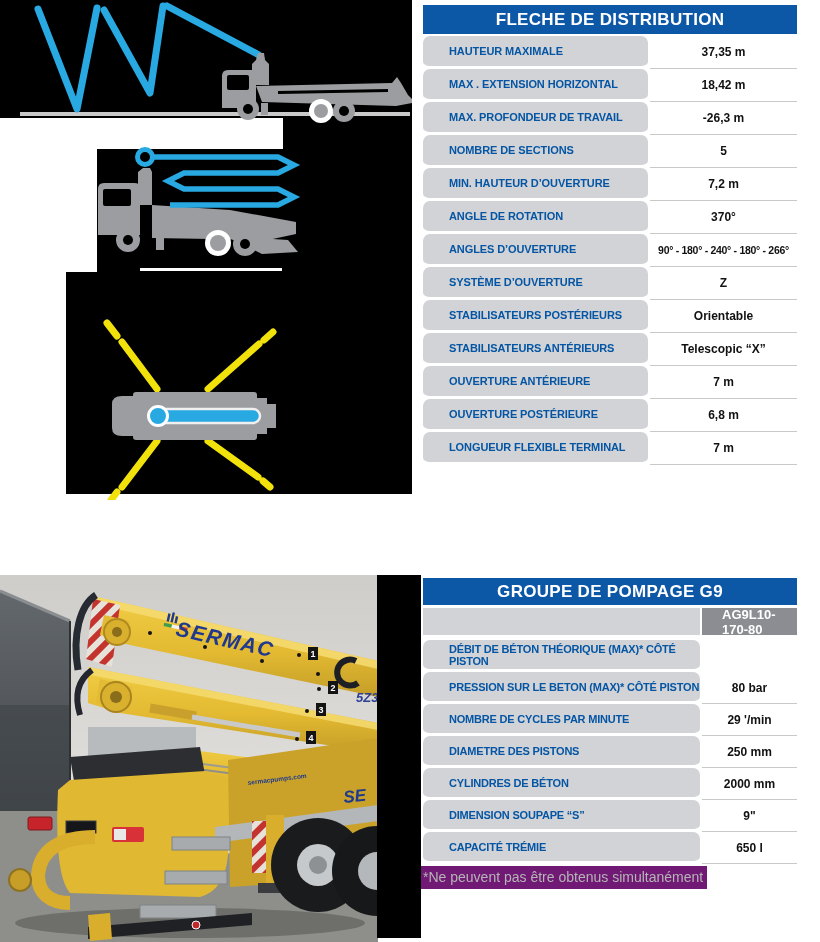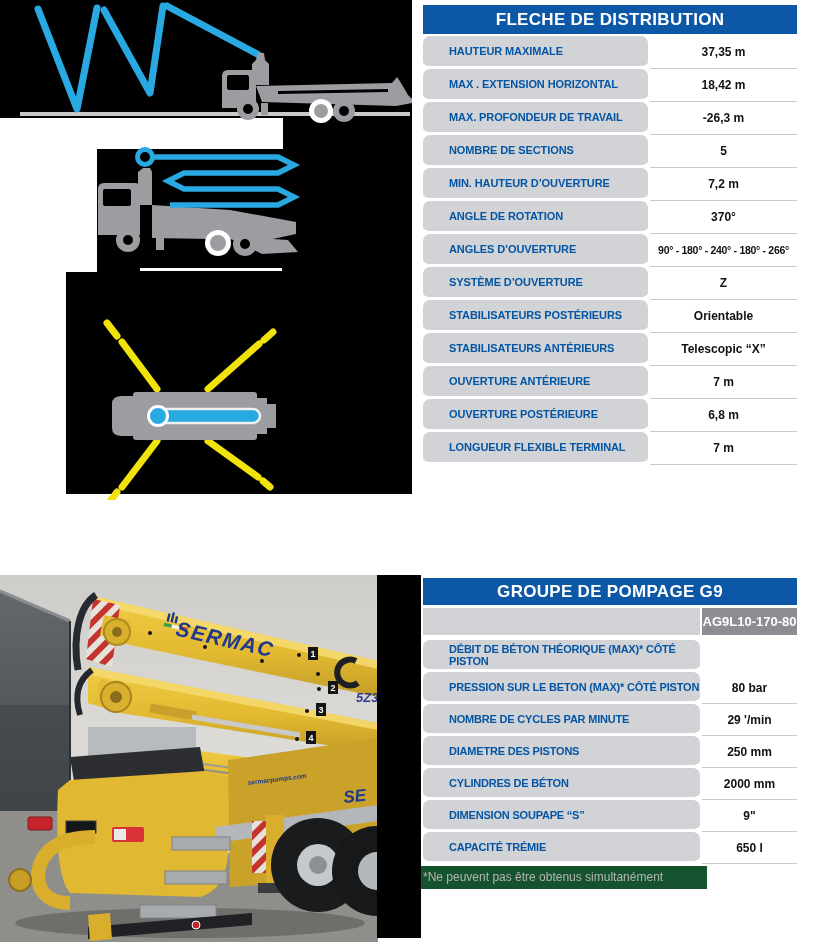--- a/index.html
+++ b/index.html
@@ -19,24 +19,24 @@
              display:flex;align-items:center;justify-content:center;
              font-weight:bold;font-size:12px;color:#111;white-space:nowrap;}
   .trow .val.tight{font-size:10.5px;letter-spacing:-.3px;}
 
   .t2 .trow{height:32px;}
   .t2 .trow .lbl{width:277px;font-size:11px;letter-spacing:-.2px;}
   .model-row{display:flex;height:30px;margin-bottom:2px;}
   .model-row .lbl{width:277px;background:#d2d3d6;border-bottom:3px solid #fff;}
   .model-row .val{flex:1;margin-left:2px;background:#8b8d92;color:#fff;
                   display:flex;align-items:center;justify-content:center;
-                  font-weight:bold;font-size:13px;border-bottom:3px solid #fff;}
+                  font-weight:bold;font-size:13px;border-bottom:3px solid #fff;padding-left:20px;}
 
   #footnote{position:absolute;left:421px;top:866px;width:286px;height:23px;
-            background:#14532d;color:#b5b5b5;font-size:12px;line-height:23px;
+            background:#701a75;color:#b5b5b5;font-size:14px;line-height:23px;
             padding-left:2px;box-sizing:border-box;white-space:nowrap;}
 
   #black-strip{position:absolute;left:377px;top:575px;width:44px;height:363px;background:#000;}
 
   #diagram-area{position:absolute;left:0;top:0;}
   #photo-area{position:absolute;left:0;top:575px;}
 </style>
 </head>
 <body>
 

